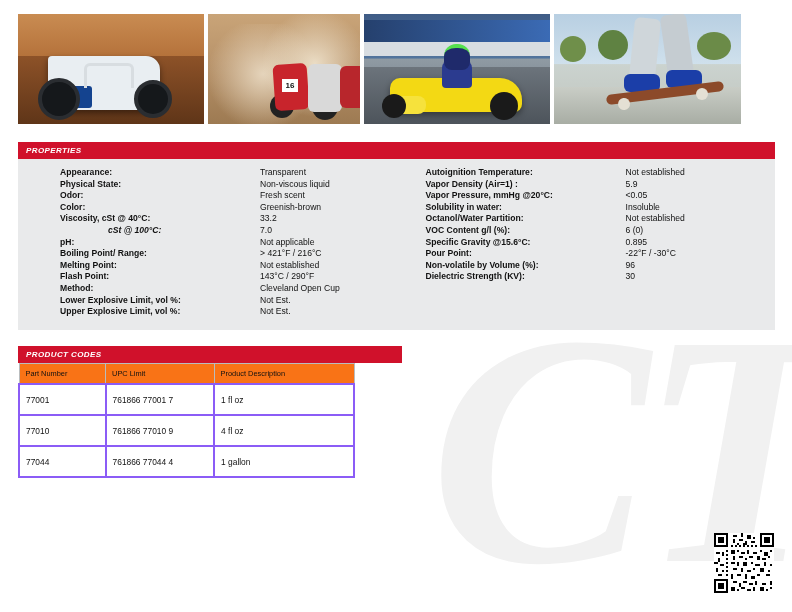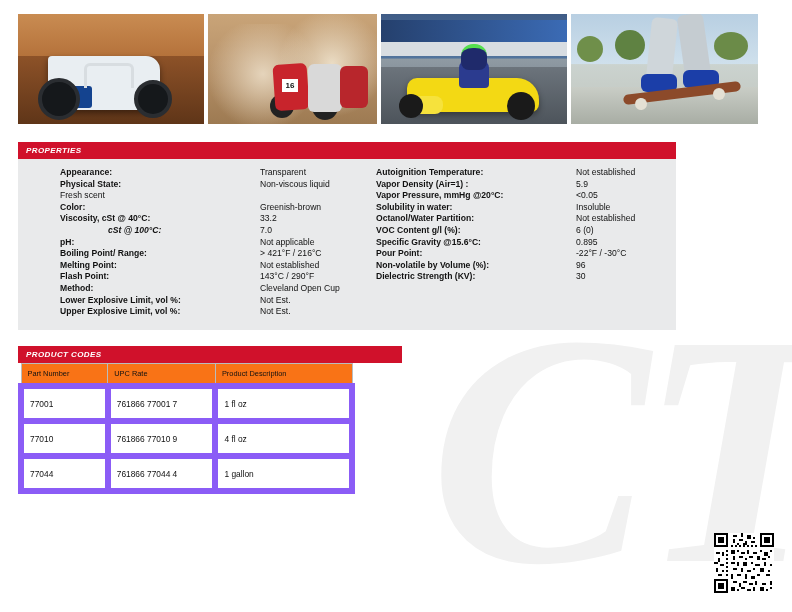--- a/index.html
+++ b/index.html
@@ -46,21 +46,21 @@
     height: 110px;
     display: flex;
     gap: 4px;
   }
   .photo {
     position: relative;
     overflow: hidden;
     height: 110px;
   }
   .photo.p1 { width: 186px; }
-  .photo.p2 { width: 169px; }
+  .photo.p2 { width: 152px; }
   .photo.p3 { width: 186px; }
   .photo.p4 { width: 187px; }
 
   
   .p1 .sky  { position:absolute; inset:0; background:linear-gradient(#b9743c 0%, #a9632f 38%, #8c4f24 39%, #6f3d1c 100%); }
   .p1 .wall { position:absolute; left:0; right:0; top:0; height:40%; background:linear-gradient(#c98c52,#b4713a); }
   .p1 .dirt { position:absolute; left:0; right:0; bottom:0; height:62%; background:linear-gradient(#8d5228,#5f3518); }
   .p1 .car  { position:absolute; left:30px; bottom:14px; width:112px; height:54px; background:#e9eef2; border-radius:4px 14px 6px 6px; box-shadow:0 3px 6px rgba(0,0,0,.45); }
   .p1 .carblue{ position:absolute; left:34px; bottom:16px; width:40px; height:22px; background:#14438f; border-radius:3px; }
   .p1 .wheelA{ position:absolute; left:20px; bottom:4px; width:34px; height:34px; border-radius:50%; background:#15181b; border:4px solid #2a2d31; }
@@ -112,21 +112,21 @@
     font-weight: bold;
     font-style: italic;
     letter-spacing: .4px;
     padding: 4px 0 4px 8px;
     text-transform: uppercase;
   }
   .properties-wrap {
     position: absolute;
     left: 18px;
     top: 142px;
-    width: 658px;
+    width: 757px;
   }
   .properties-body {
     background: #e9eaeb;
     padding: 8px 0 12px 0;
     display: flex;
   }
   .prop-col {
     display: flex;
     flex-direction: column;
   }
@@ -161,21 +161,21 @@
   table.codes th {
     border: 1px solid #b9bcbe;
     font-size: 7.4px;
     font-weight: normal;
     color: #111;
     text-align: left;
     padding: 5px 6px;
     background: #f97316;
   }
   table.codes td {
-    border: 6px solid #8b5cf6;
+    border: 2px solid #8b5cf6;
     font-size: 8.4px;
     color: #111;
     padding: 8px 6px;
     height: 13px;
     background: #ffffff;
   }
   .col-part { width: 80px; }
   .col-upc  { width: 105px; }
   .col-desc { width: 140px; }
 
@@ -258,20 +258,21 @@
       <div class="prop-col left" id="prop-left">
           <div class="prop-row">
             <div class="prop-label">Appearance:</div>
             <div class="prop-value">Transparent</div>
           </div>
           <div class="prop-row">
             <div class="prop-label">Physical State:</div>
             <div class="prop-value">Non-viscous liquid</div>
           </div>
           <div class="prop-row">
+            <div class="prop-label">Odor:</div>
             <div class="prop-value">Fresh scent</div>
           </div>
           <div class="prop-row">
             <div class="prop-label">Color:</div>
             <div class="prop-value">Greenish-brown</div>
           </div>
           <div class="prop-row">
             <div class="prop-label">Viscosity, cSt @ 40°C:</div>
             <div class="prop-value">33.2</div>
           </div>
@@ -352,21 +353,21 @@
         </div>
     </div>
   </div>
 
   <div class="codes-wrap">
     <div class="section-bar">PRODUCT CODES</div>
     <table class="codes">
       <thead>
         <tr>
           <th class="col-part">Part Number</th>
-          <th class="col-upc">UPC Rate</th>
+          <th class="col-upc">UPC Limit</th>
           <th class="col-desc">Product Description</th>
         </tr>
       </thead>
       <tbody id="codes-body">
           <tr>
             <td class="col-part">77001</td>
             <td class="col-upc">761866 77001 7</td>
             <td class="col-desc">1 fl oz</td>
           </tr>
           <tr>

